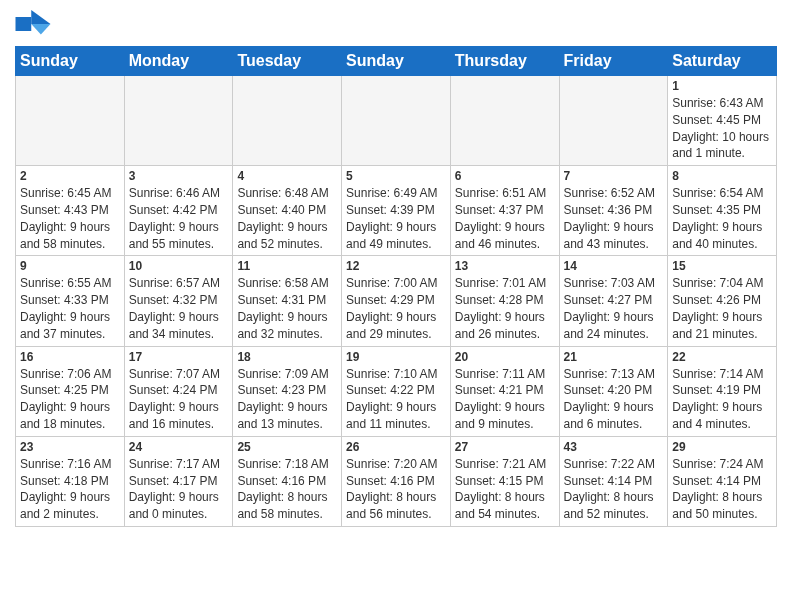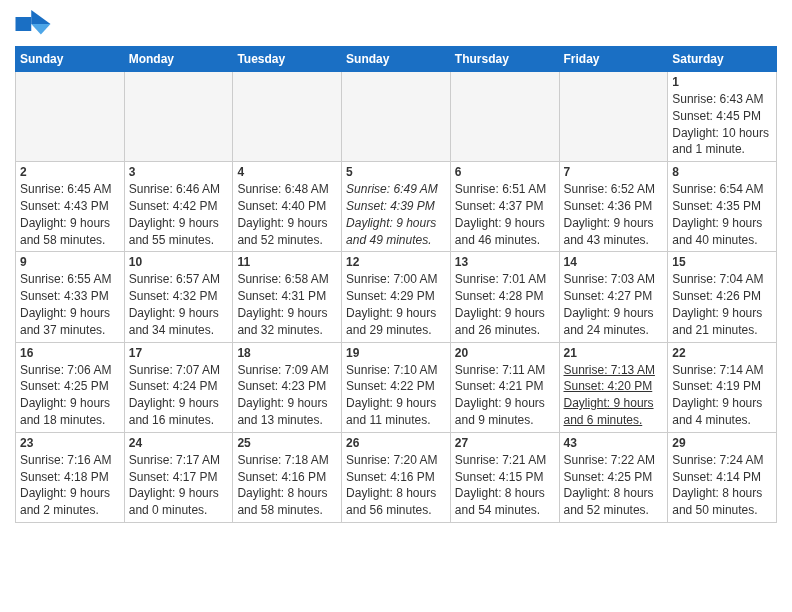--- a/index.html
+++ b/index.html
@@ -42,21 +42,21 @@
       color: #555;
     }
     .calendar {
       width: 100%;
       border-collapse: collapse;
       border: 1px solid #ccc;
     }
     .calendar th {
       background: #1a6fc4;
       color: white;
-      font-size: 12px;
+      font-size: 16px;
       font-weight: bold;
       padding: 5px 4px;
       text-align: left;
       border: 1px solid #1a6fc4;
     }
     .calendar td {
       border: 1px solid #ccc;
       vertical-align: top;
       padding: 3px 4px;
       width: calc(100% / 7);
@@ -146,21 +146,21 @@
 Daylight: 9 hours and 55 minutes.</div>
           </td>
           <td>
             <div class="day-number">4</div>
             <div class="day-info" style="white-space: pre-line;">Sunrise: 6:48 AM
 Sunset: 4:40 PM
 Daylight: 9 hours and 52 minutes.</div>
           </td>
           <td>
             <div class="day-number">5</div>
-            <div class="day-info" style="white-space: pre-line; font-style: italic;">Sunrise: 6:49 AM
+            <div class="day-info" style="white-space: pre-line;">Sunrise: 6:49 AM
 Sunset: 4:39 PM
 Daylight: 9 hours and 49 minutes.</div>
           </td>
           <td>
             <div class="day-number">6</div>
             <div class="day-info" style="white-space: pre-line;">Sunrise: 6:51 AM
 Sunset: 4:37 PM
 Daylight: 9 hours and 46 minutes.</div>
           </td>
           <td>
@@ -246,21 +246,21 @@
 Daylight: 9 hours and 11 minutes.</div>
           </td>
           <td>
             <div class="day-number">20</div>
             <div class="day-info" style="white-space: pre-line;">Sunrise: 7:11 AM
 Sunset: 4:21 PM
 Daylight: 9 hours and 9 minutes.</div>
           </td>
           <td>
             <div class="day-number">21</div>
-            <div class="day-info" style="white-space: pre-line; text-decoration: underline;">Sunrise: 7:13 AM
+            <div class="day-info" style="white-space: pre-line;">Sunrise: 7:13 AM
 Sunset: 4:20 PM
 Daylight: 9 hours and 6 minutes.</div>
           </td>
           <td>
             <div class="day-number">22</div>
             <div class="day-info" style="white-space: pre-line;">Sunrise: 7:14 AM
 Sunset: 4:19 PM
 Daylight: 9 hours and 4 minutes.</div>
           </td>
         </tr>
@@ -291,21 +291,21 @@
           </td>
           <td>
             <div class="day-number">27</div>
             <div class="day-info" style="white-space: pre-line;">Sunrise: 7:21 AM
 Sunset: 4:15 PM
 Daylight: 8 hours and 54 minutes.</div>
           </td>
           <td>
             <div class="day-number">43</div>
             <div class="day-info" style="white-space: pre-line;">Sunrise: 7:22 AM
-Sunset: 4:25 PM
+Sunset: 4:14 PM
 Daylight: 8 hours and 52 minutes.</div>
           </td>
           <td>
             <div class="day-number">29</div>
             <div class="day-info" style="white-space: pre-line;">Sunrise: 7:24 AM
 Sunset: 4:14 PM
 Daylight: 8 hours and 50 minutes.</div>
           </td>
         </tr>
       </tbody>

